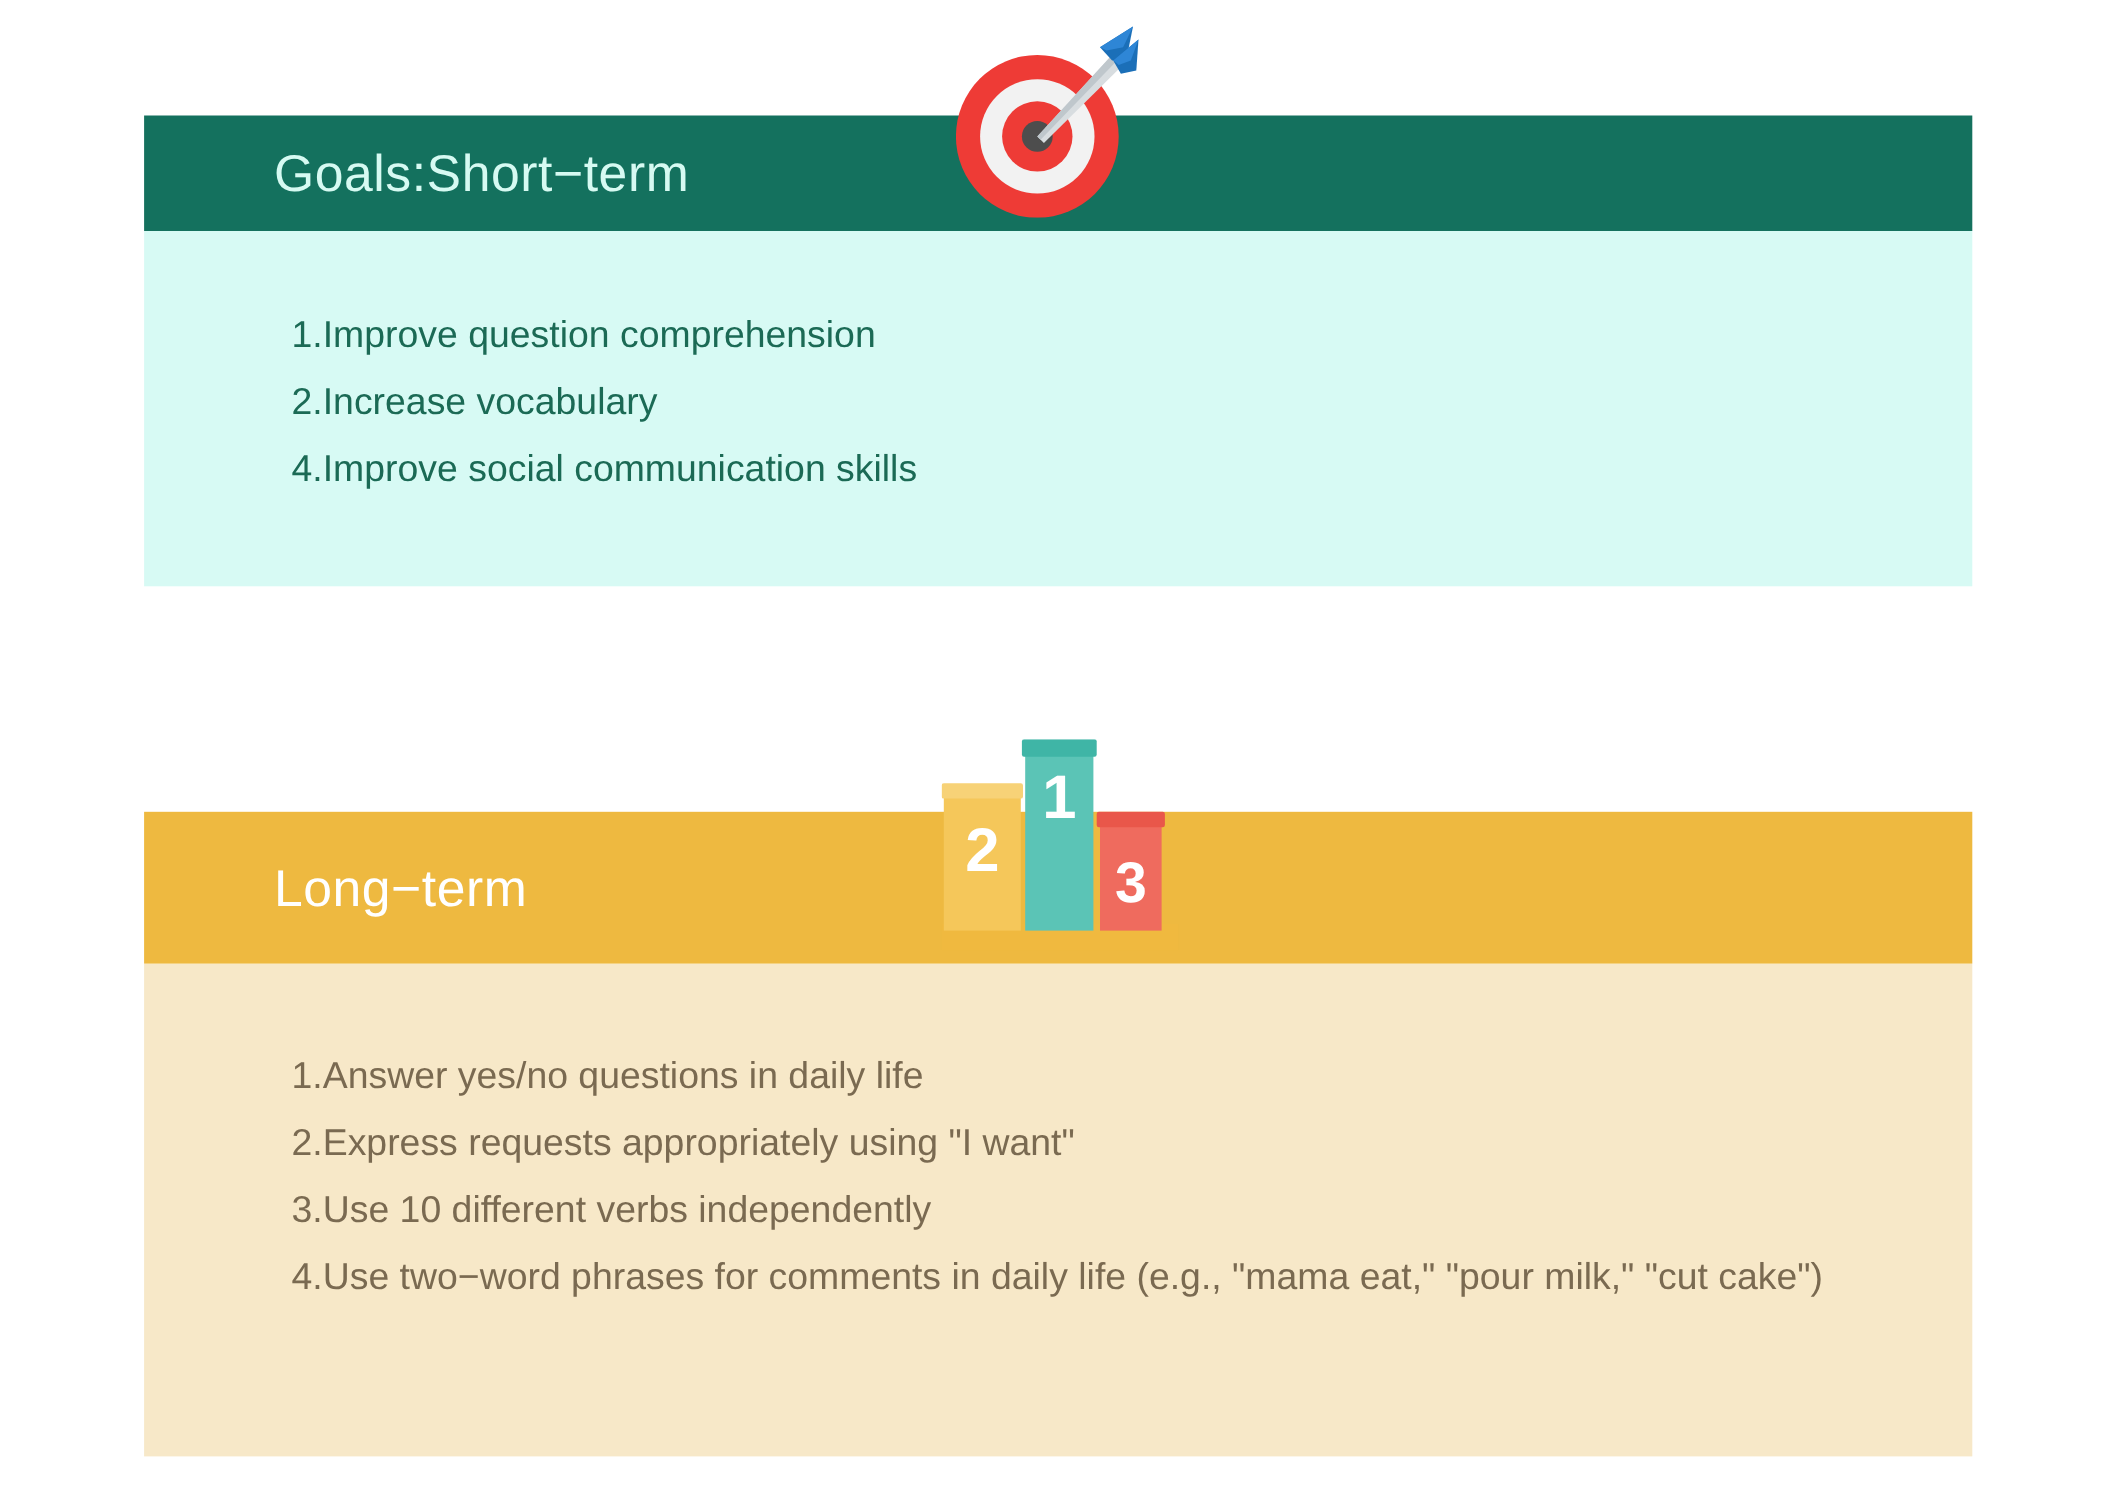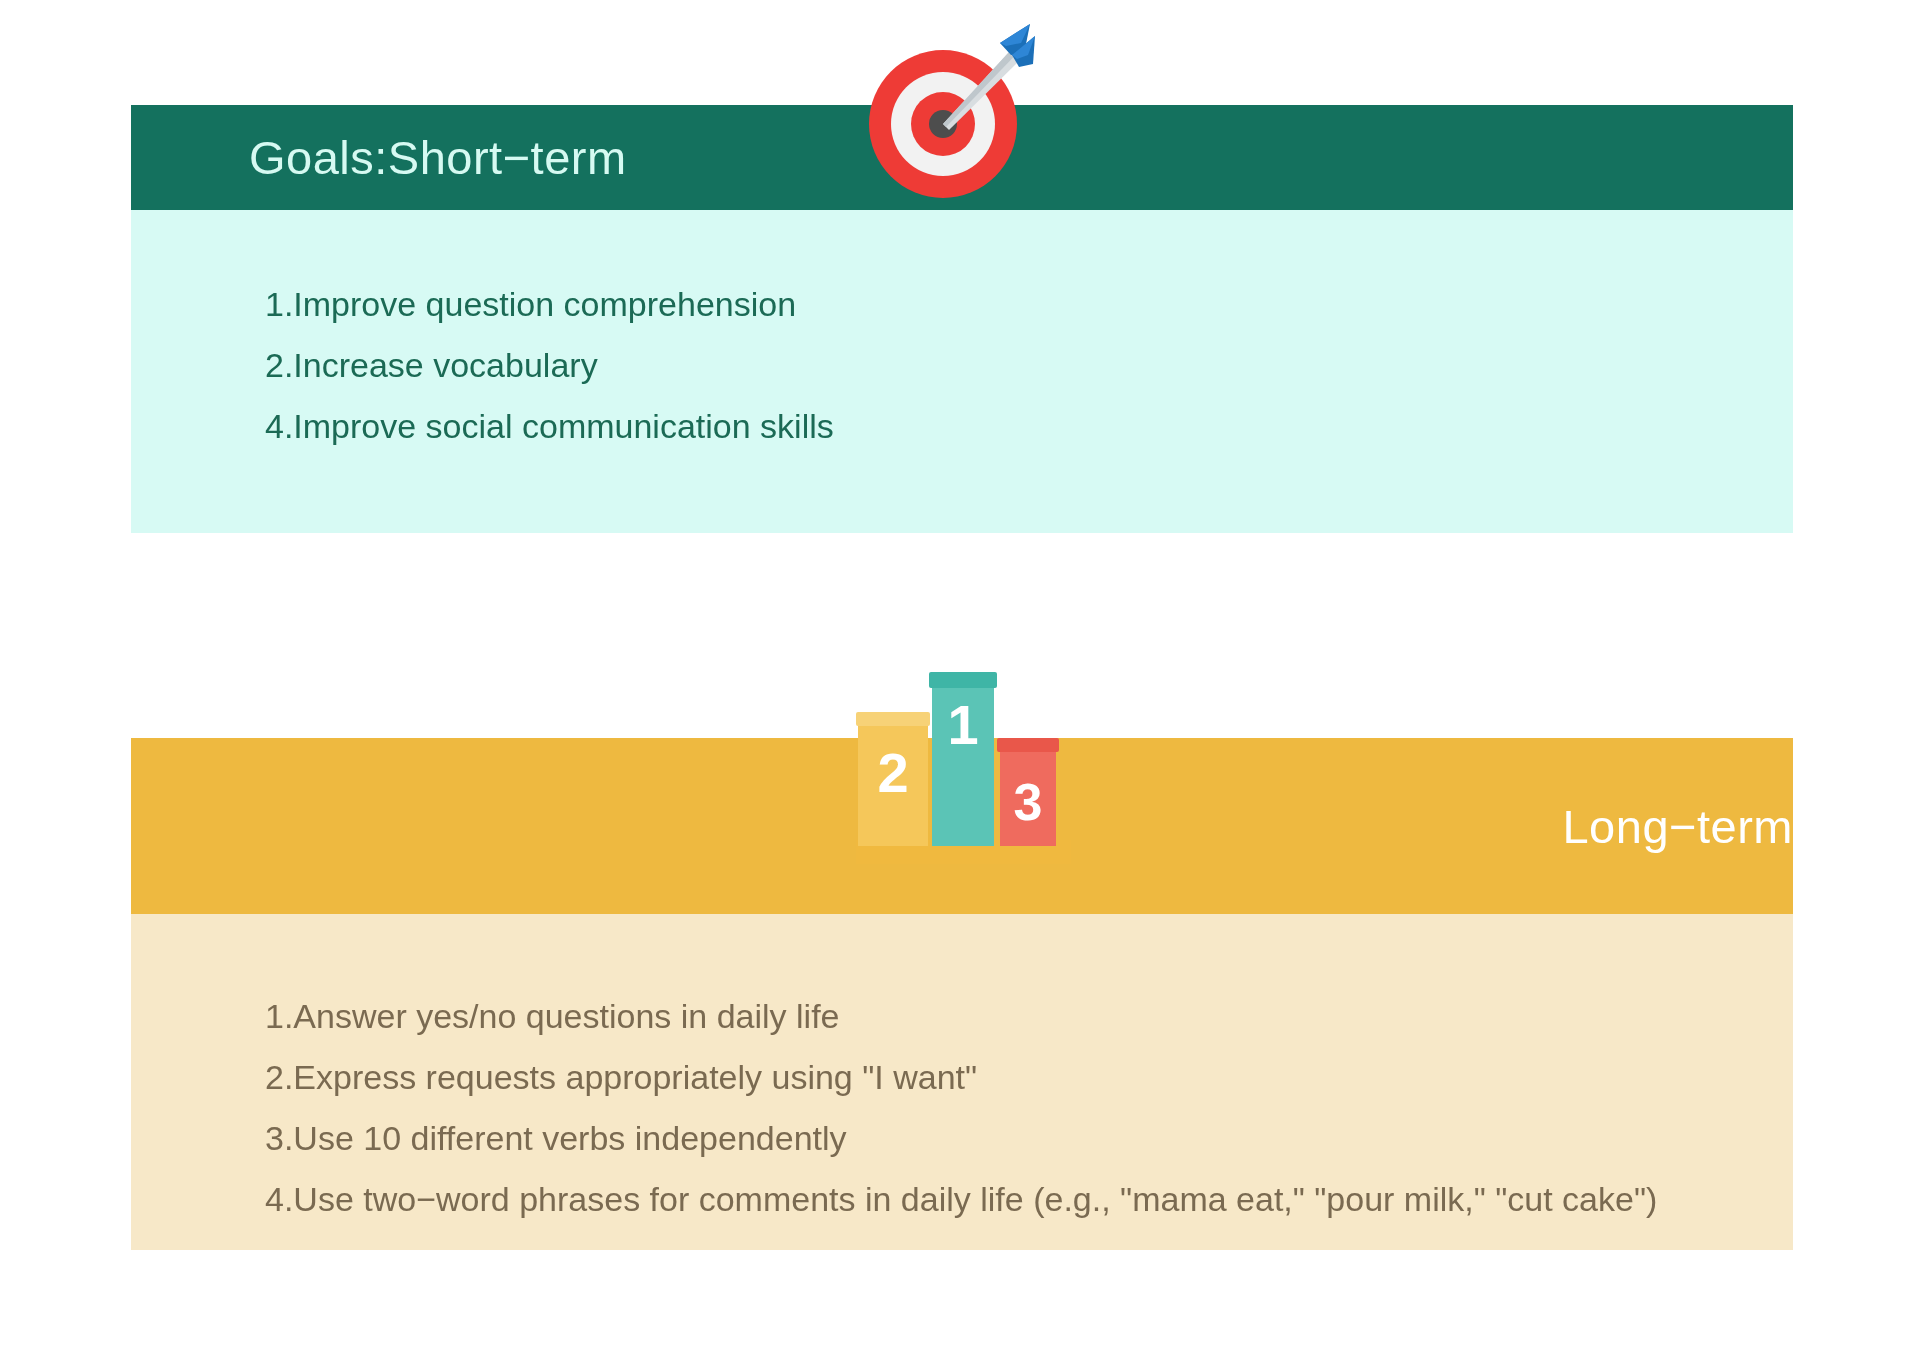--- a/index.html
+++ b/index.html
@@ -77,31 +77,30 @@
   }
   #card-short .goal-item {
     color: #1B6A55;
   }
 
   
   #card-long {
     top: 738px;
   }
   #card-long .card-header {
-    height: 176px;
+    height: 138px;
     background: #EEB940;
     padding-left: 118px;
-    justify-content: flex-end;
   }
   #card-long .card-title {
     color: #FFFFFF;
   }
   #card-long .card-body {
     background: #F7E8C8;
-    height: 336px;
+    height: 448px;
     padding: 56px 80px 0 118px;
   }
   #card-long .goal-item {
     color: #7A6A51;
   }
 
   
   .icon-wrap {
     position: absolute;
     pointer-events: none;

